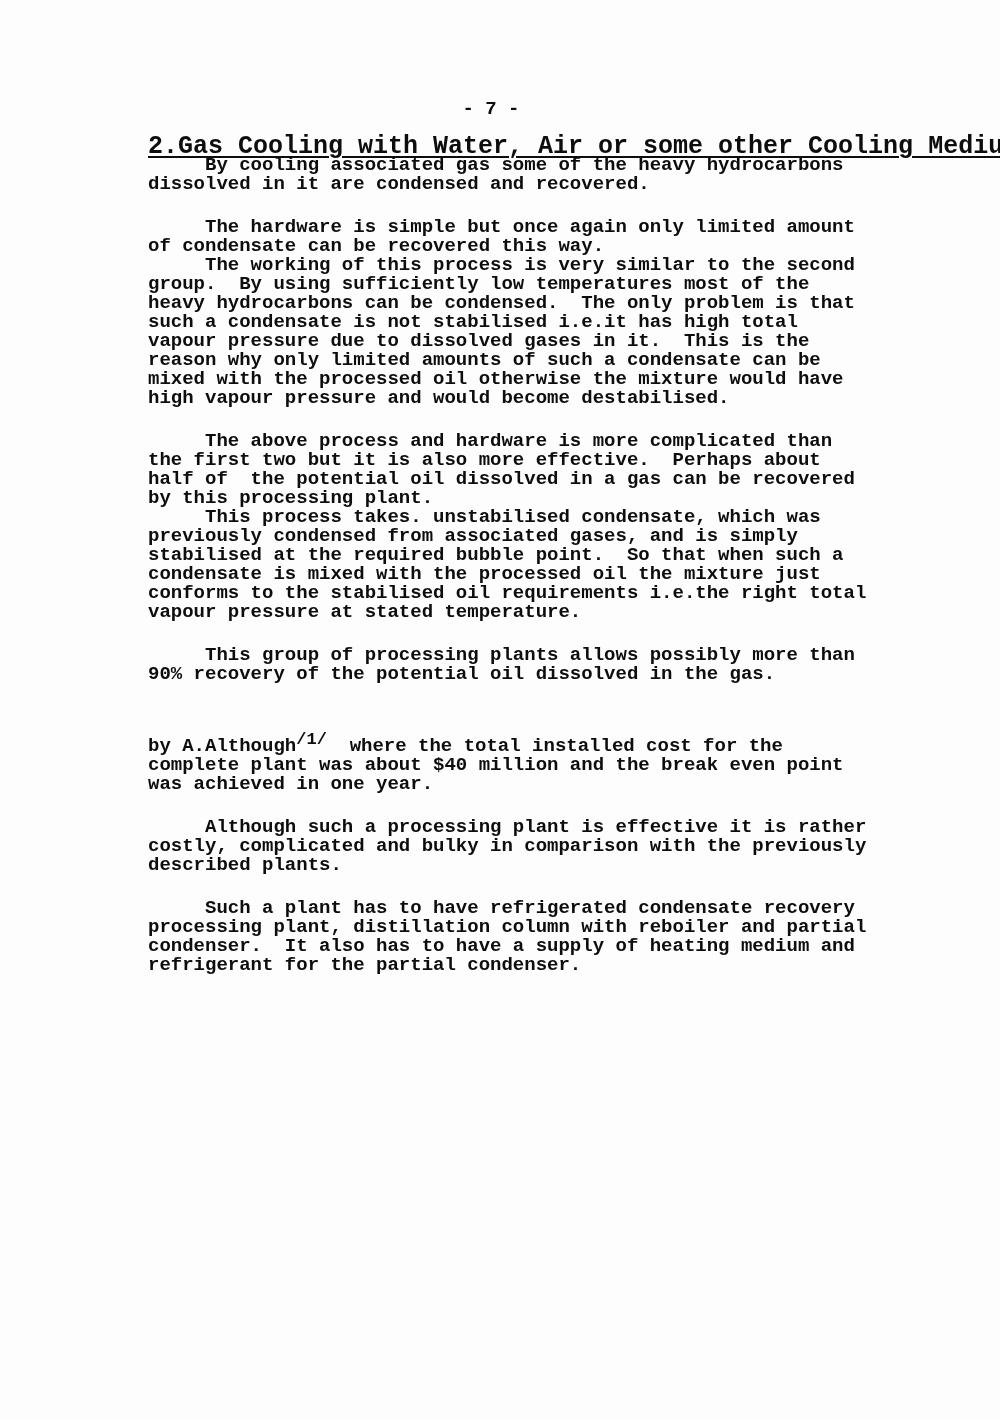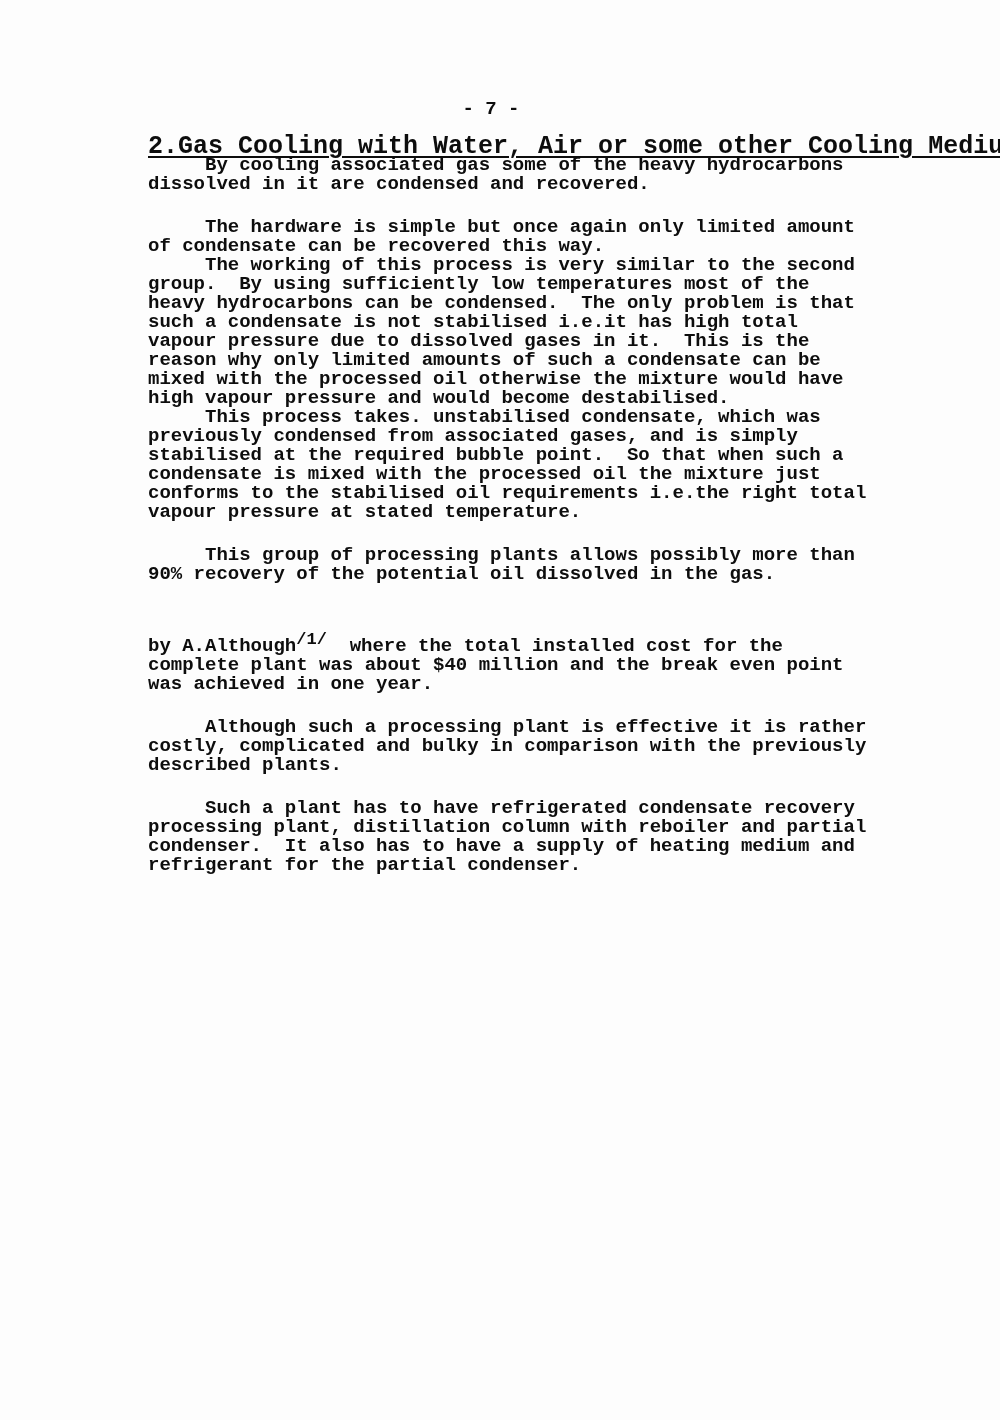--- a/index.html
+++ b/index.html
@@ -73,20 +73,24 @@
 
   <div class="para after-heading">     The working of this process is very similar to the second
 group.  By using sufficiently low temperatures most of the
 heavy hydrocarbons can be condensed.  The only problem is that
 such a condensate is not stabilised i.e.it has high total
 vapour pressure due to dissolved gases in it.  This is the
 reason why only limited amounts of such a condensate can be
 mixed with the processed oil otherwise the mixture would have
 high vapour pressure and would become destabilised.</div>
 
+  <div class="para">     The above process and hardware is more complicated than
+the first two but it is also more effective.  Perhaps about
+half of  the potential oil dissolved in a gas can be recovered
+by this processing plant.</div>
 
 
   <div class="para after-heading">     This process takes. unstabilised condensate, which was
 previously condensed from associated gases, and is simply
 stabilised at the required bubble point.  So that when such a
 condensate is mixed with the processed oil the mixture just
 conforms to the stabilised oil requirements i.e.the right total
 vapour pressure at stated temperature.</div>
 
   <div class="para">     This group of processing plants allows possibly more than

